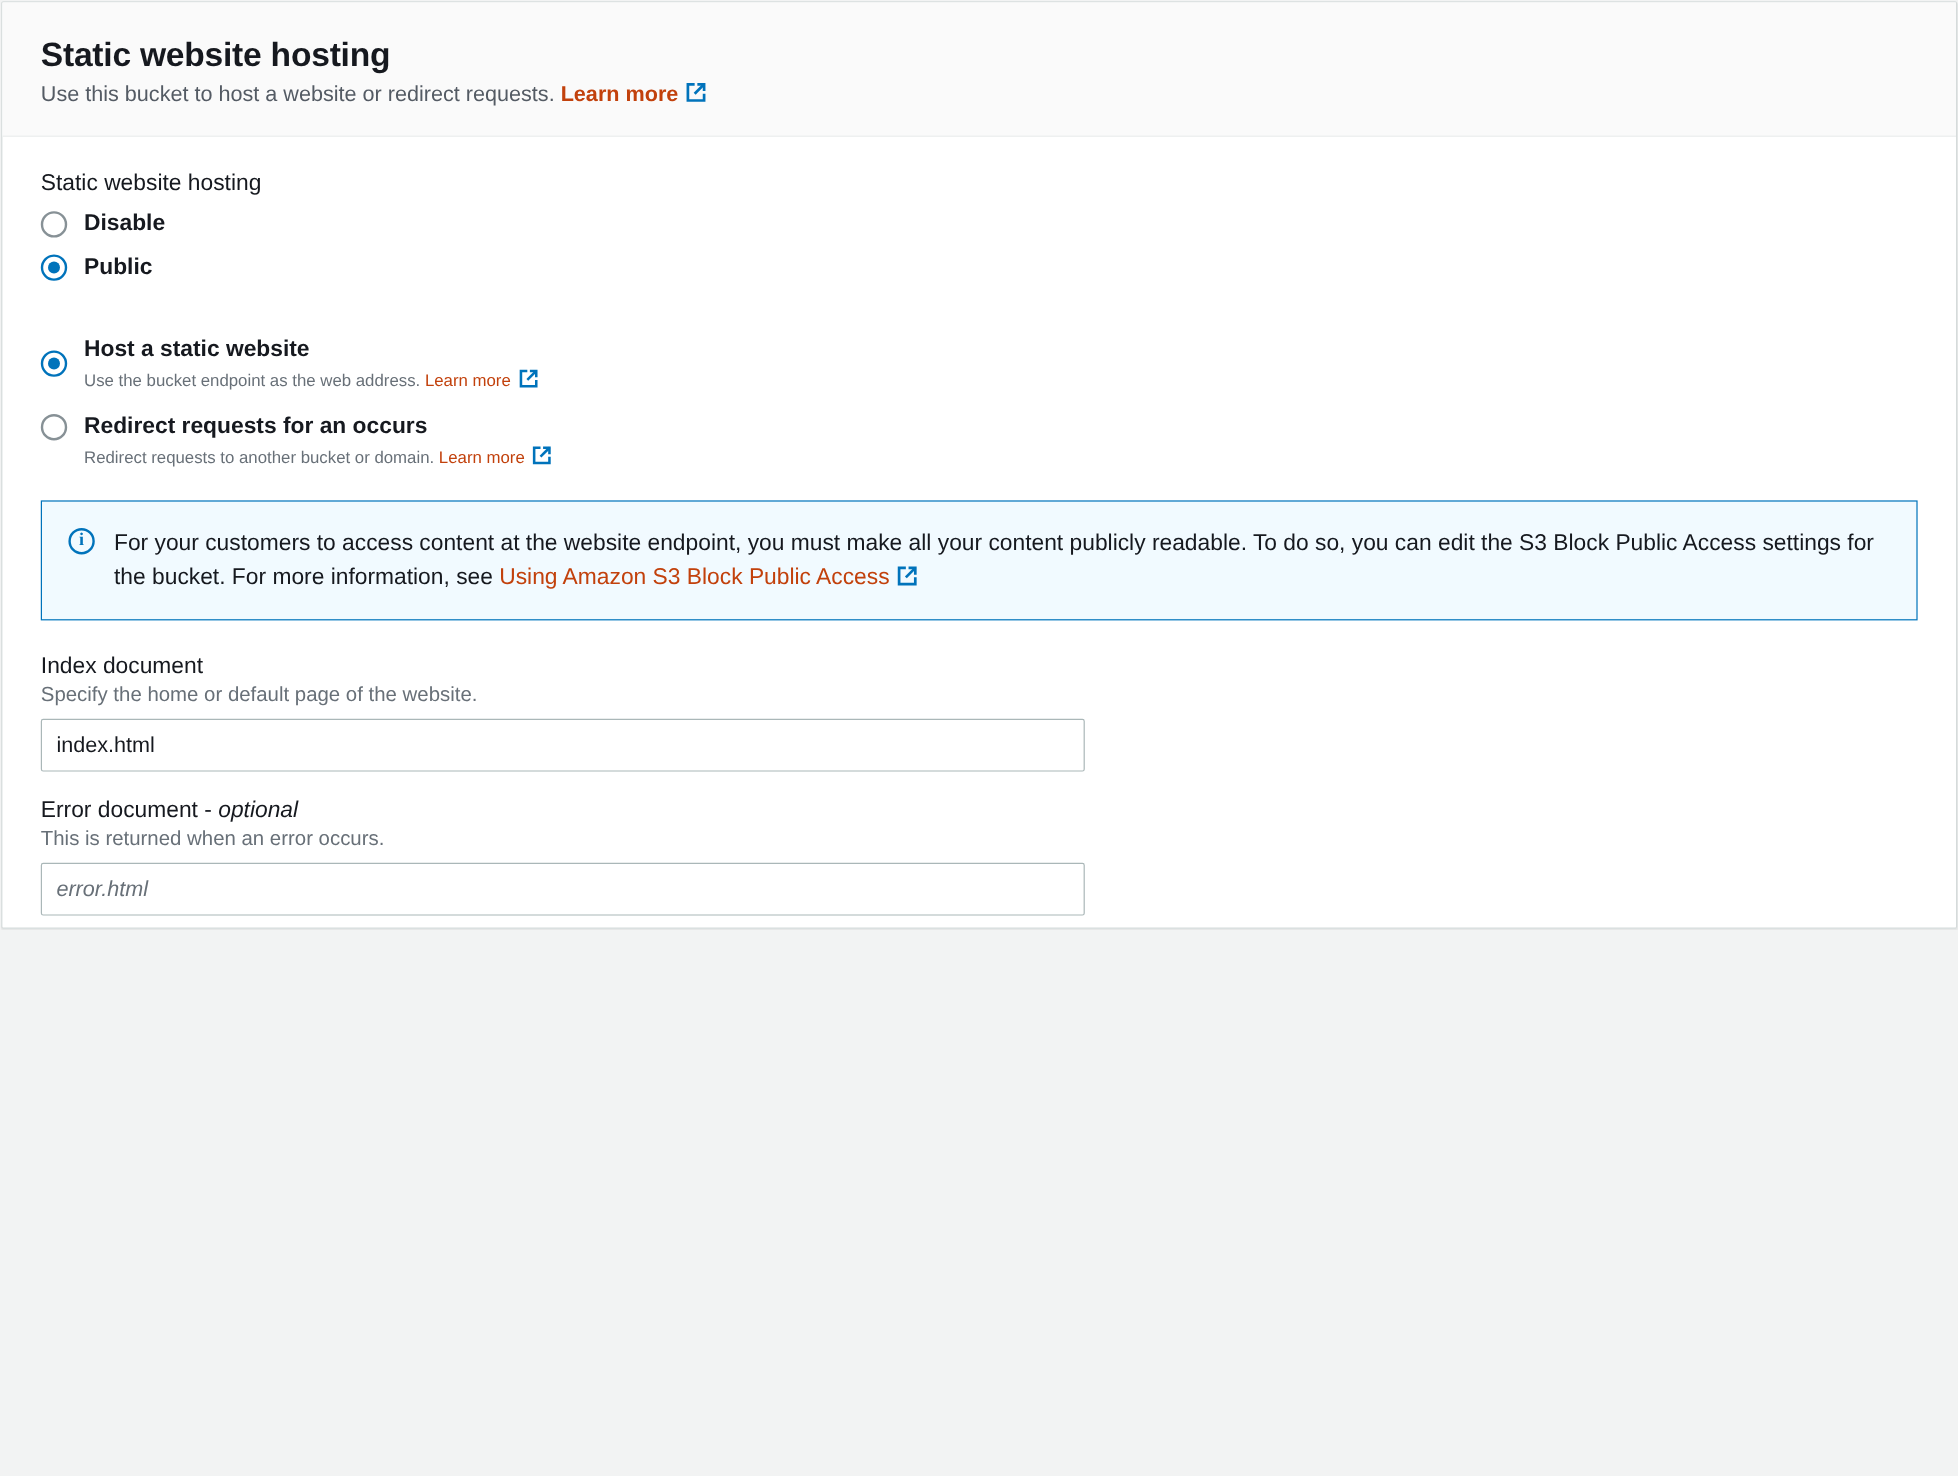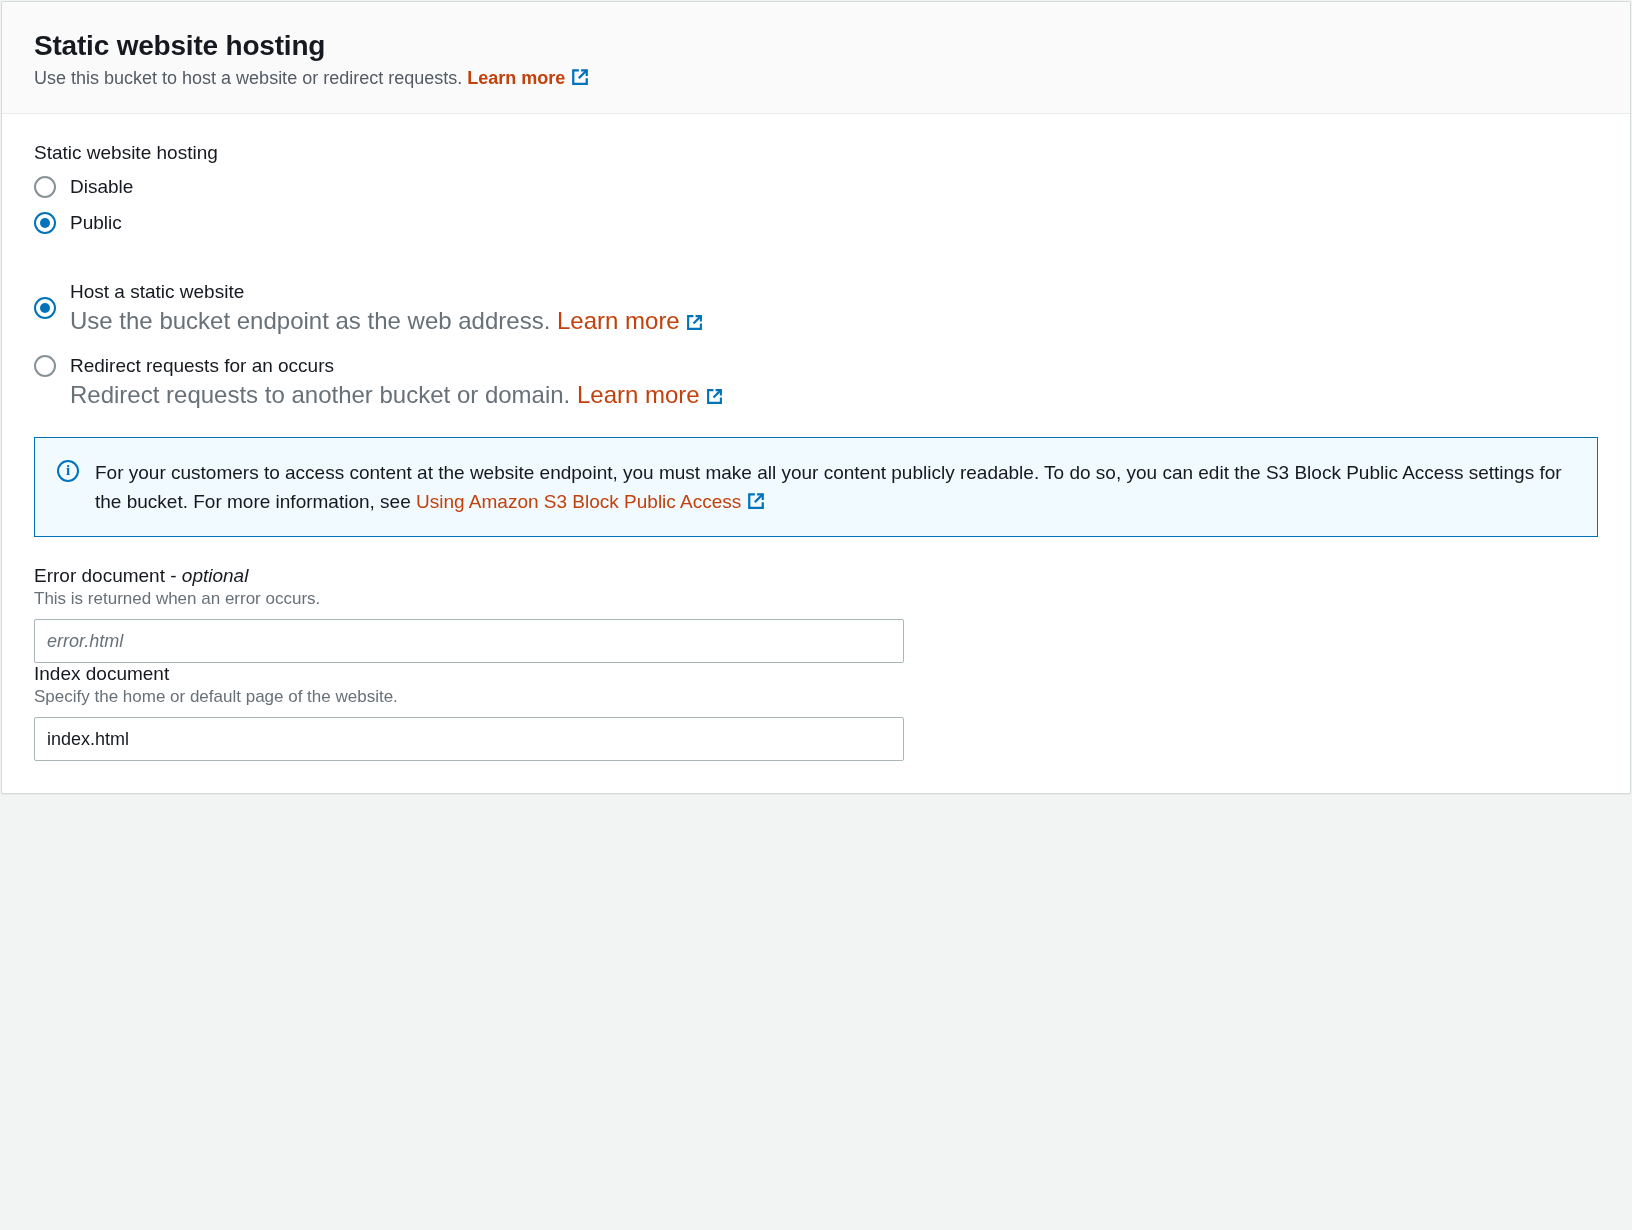--- a/index.html
+++ b/index.html
@@ -80,23 +80,24 @@
     border-radius:50%;
     transform:translate(-50%,-50%);
   }
   .radio-label {
     margin-left: 14px;
   }
   .radio-label .title {
     font-size: 19px;
     color: #16191f;
     line-height: 1.35;
+    font-weight: bold;
   }
   .radio-label .sub {
-    font-size: 24px;
+    font-size: 14px;
     color: #687078;
     margin-top: 2px;
   }
   .section-gap { height: 34px; }
   .info-box {
     border: 1px solid #0073bb;
     background: #f1faff;
     padding: 20px 22px 20px 22px;
     display: flex;
     align-items: flex-start;
@@ -229,29 +230,29 @@
         <div class="info-icon">i</div>
         <div class="info-text">
           <span>For your customers to access content at the website endpoint, you must make all your content publicly readable. To do so, you can edit the S3 Block Public Access settings for the bucket. For more information, see </span><a class="link link-normal" style="font-weight:400;"><span>Using Amazon S3 Block Public Access</span><span class="ext-icon"><svg width="18" height="18" viewBox="0 0 16 16">
                   <path fill="none" stroke="#0073bb" stroke-width="2" d="M7 2H2v12h12V9"></path>
                   <path fill="none" stroke="#0073bb" stroke-width="2" d="M9 2h5v5"></path>
                   <path fill="none" stroke="#0073bb" stroke-width="2" d="M14 2L7 9"></path>
                 </svg></span></a>
         </div>
       </div>
 
-      <div class="field-block" style="margin-bottom:0;">
-        <div class="field-label">
-          <span>Error document</span><span> - </span><span class="opt">optional</span>
-        </div>
-        <div class="field-desc">This is returned when an error occurs.</div>
-        <input class="text-input" type="text" placeholder="error.html" style="">
-      </div>
-
       <div class="field-block">
         <div class="field-label">Index document</div>
         <div class="field-desc">Specify the home or default page of the website.</div>
         <input class="text-input" type="text" value="index.html" style="">
       </div>
 
+      <div class="field-block" style="margin-bottom:0;">
+        <div class="field-label">
+          <span>Error document</span><span> - </span><span class="opt">optional</span>
+        </div>
+        <div class="field-desc">This is returned when an error occurs.</div>
+        <input class="text-input" type="text" placeholder="error.html" style="">
+      </div>
+
     </div>
   </div>
 </div>
 
 </body></html>

